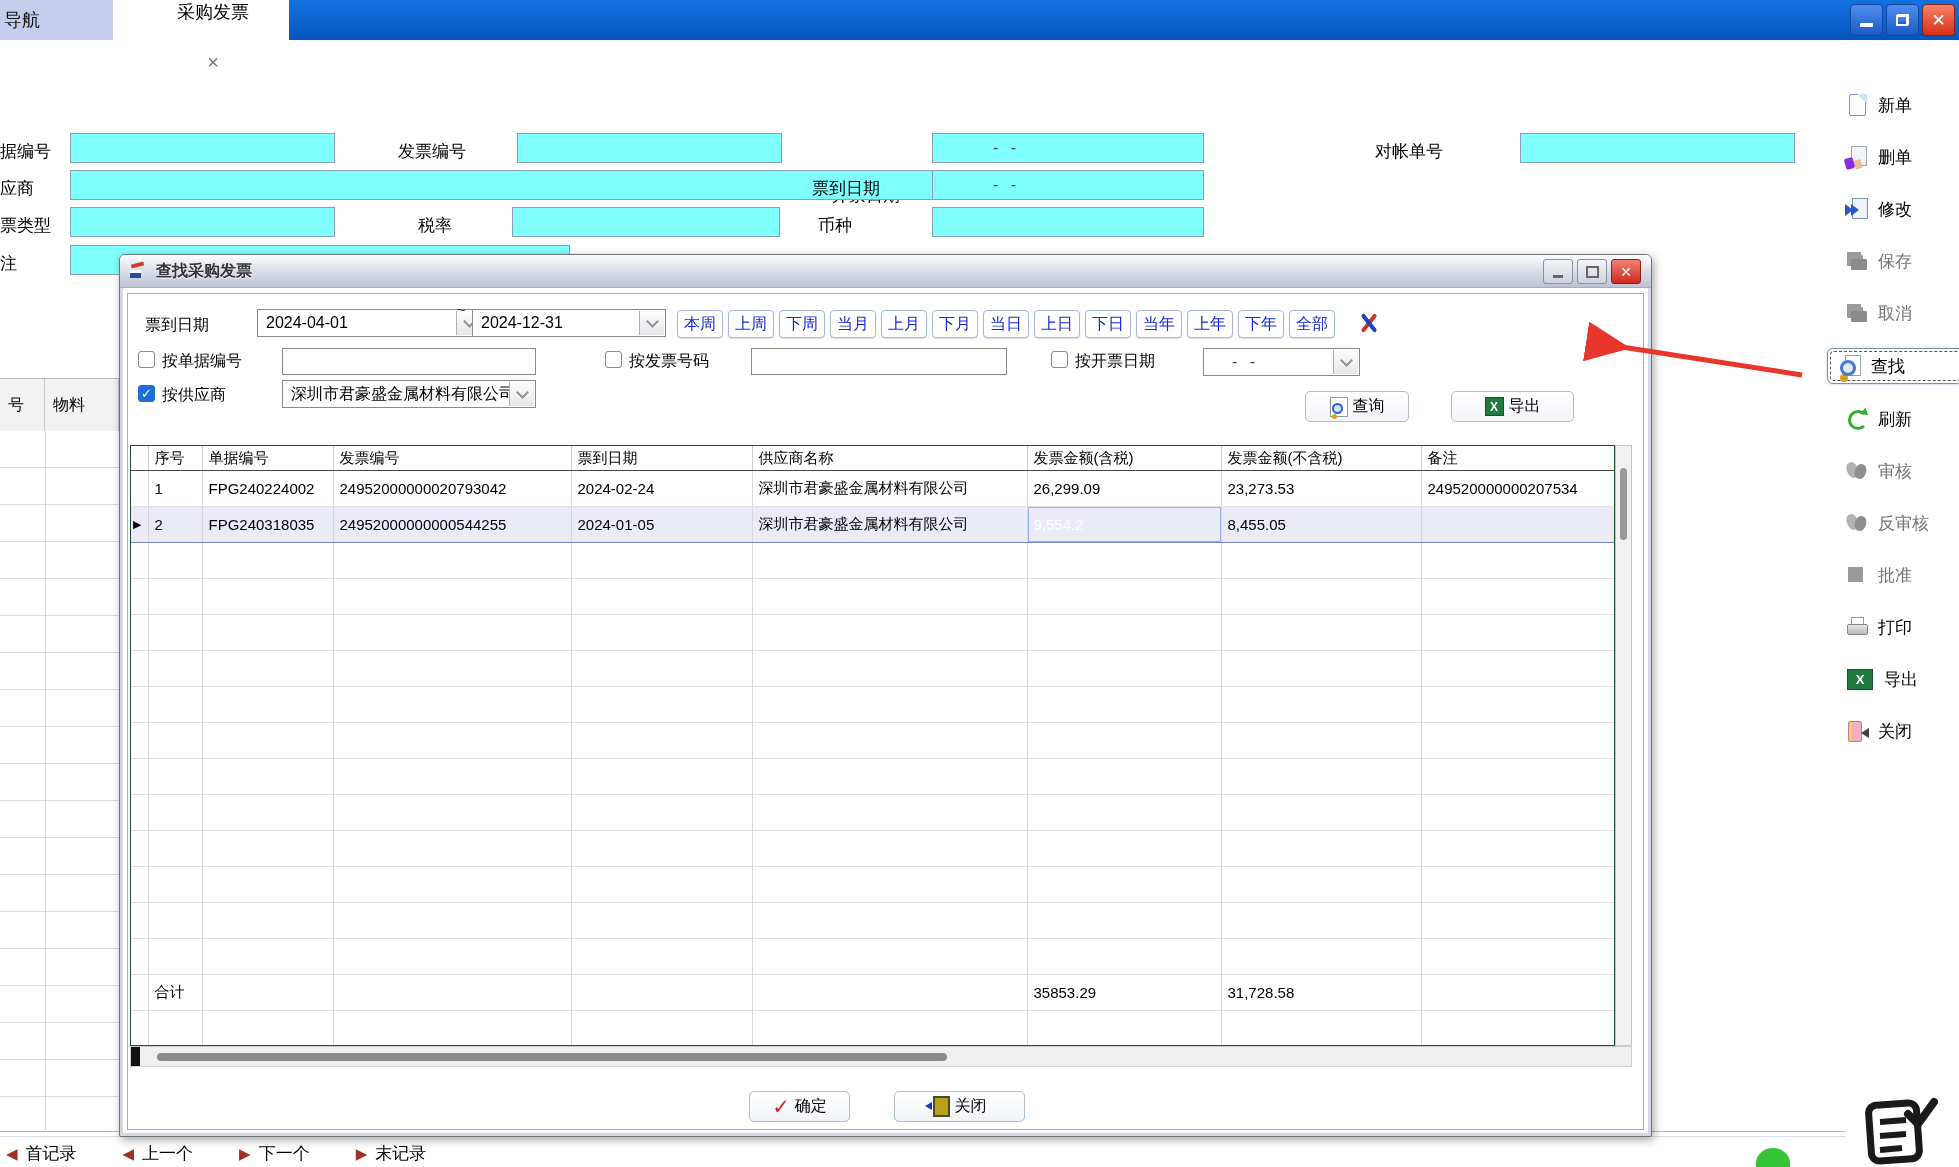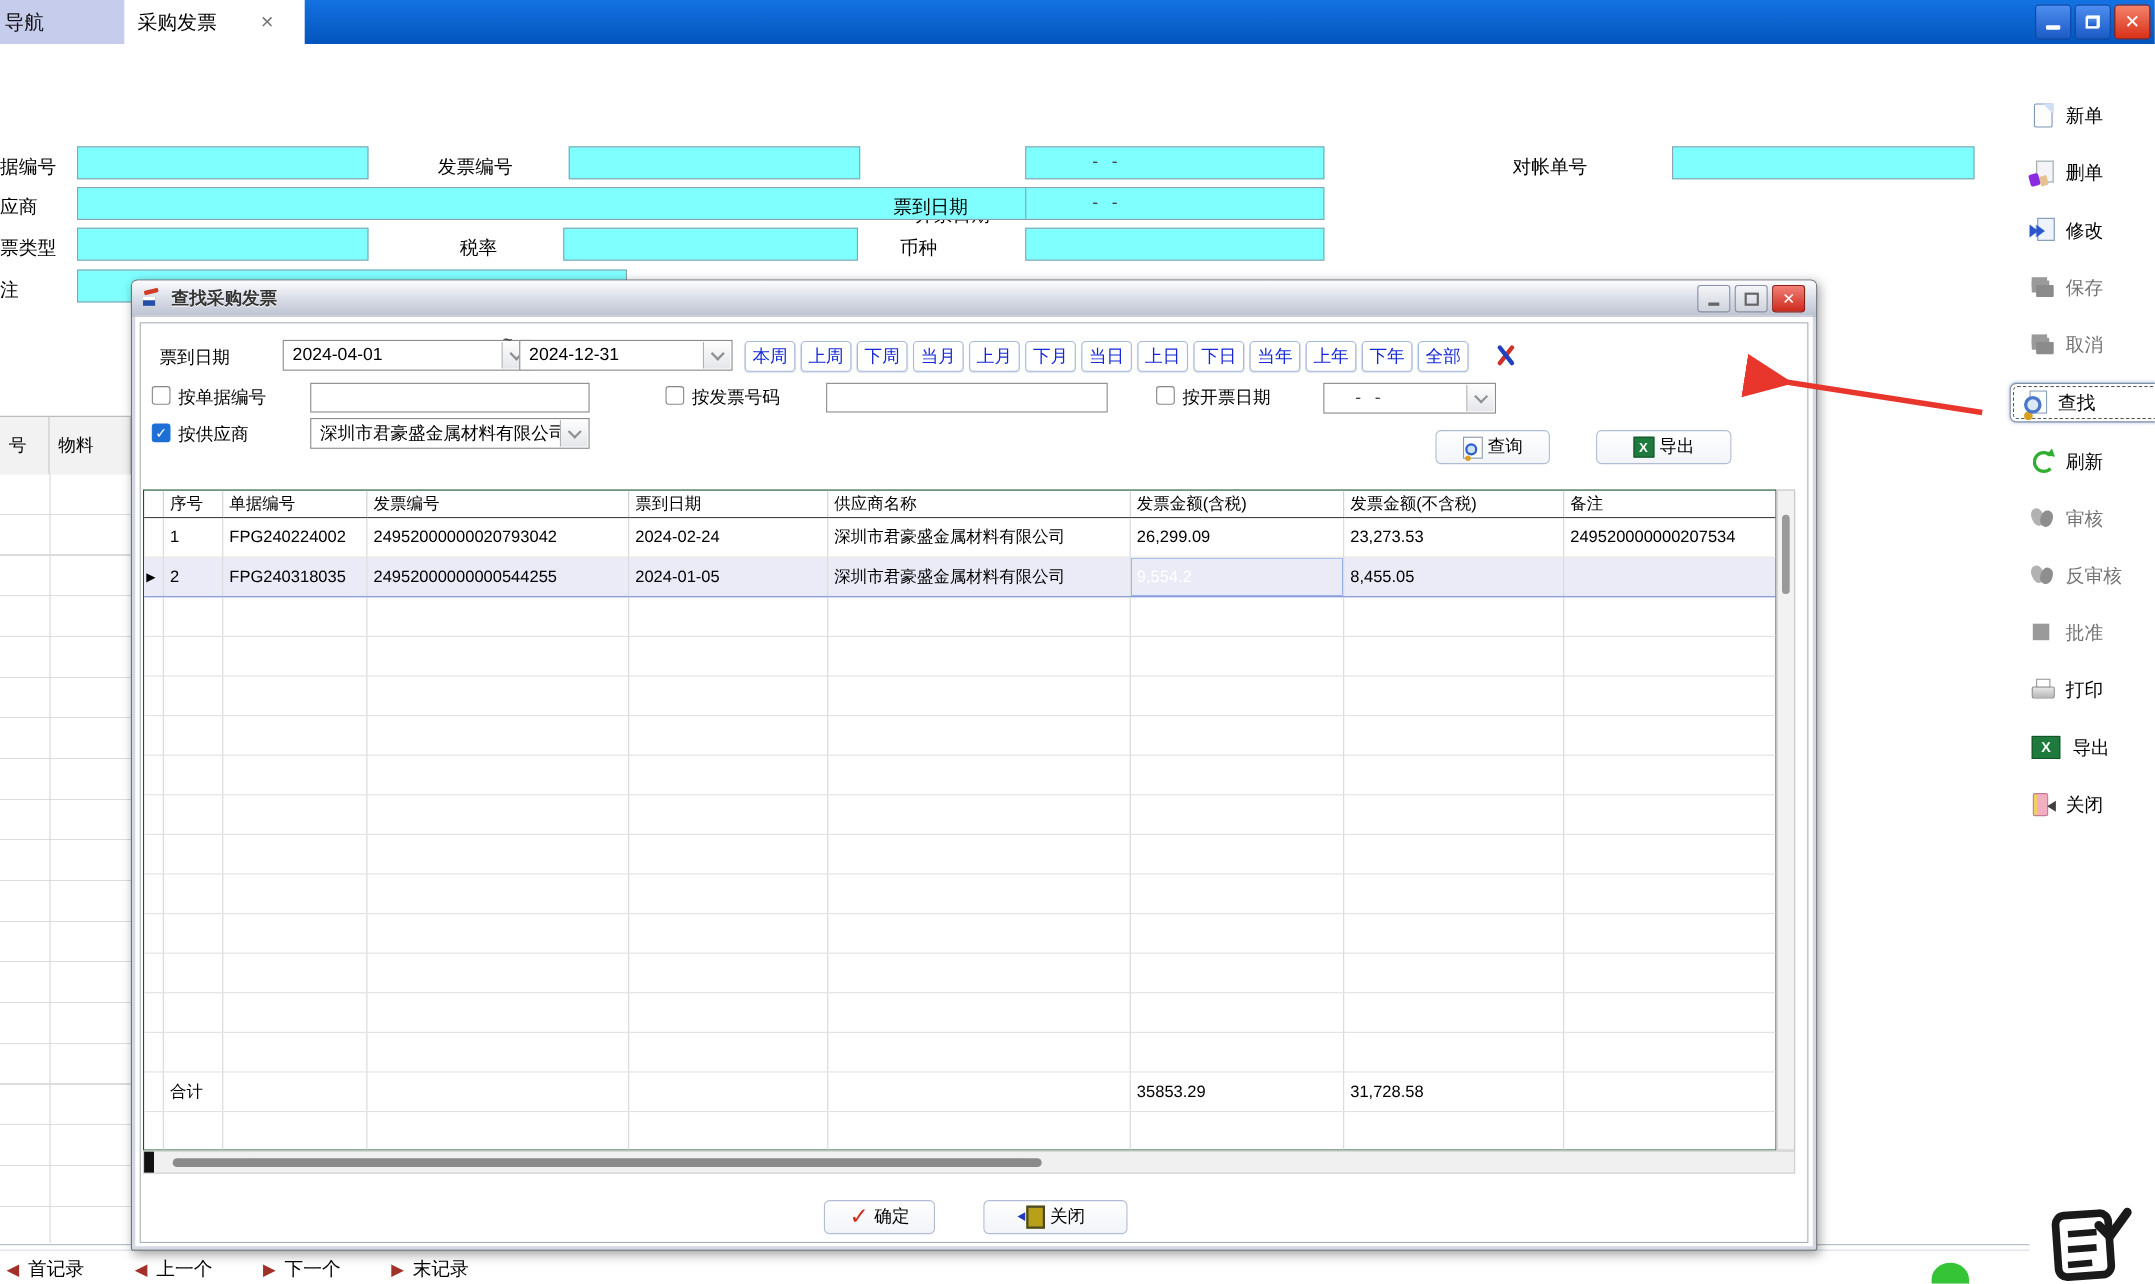--- a/index.html
+++ b/index.html
@@ -3,21 +3,21 @@
 <meta charset="utf-8">
 <style>
   html,body{margin:0;padding:0;background:#fff;}
   .screen{position:relative;width:1959px;height:1167px;overflow:hidden;background:#fff;
     font-family:"Liberation Sans","DejaVu Sans",sans-serif;color:#000;}
   
   .titlebar{position:absolute;left:0;top:0;width:1959px;height:40px;
     background:linear-gradient(#1372e2,#0455bd);z-index:4;}
   .tab{position:absolute;top:0;height:40px;display:flex;align-items:center;font-size:18px;}
   .tab-nav{left:0;width:110px;background:#c5ccec;padding-left:4px;color:#111;}
-  .tab-active{left:113px;width:152px;background:#fff;padding-left:12px;gap:40px;}
+  .tab-active{left:113px;width:152px;background:#fff;padding-left:24px;gap:28px;flex-direction:column;}
   .tab-close{color:#777;font-size:20px;line-height:20px;}
   .win-controls{position:absolute;right:4px;top:4px;display:flex;gap:3px;}
   .wbtn{width:31px;height:30px;border-radius:4px;display:flex;align-items:center;justify-content:center;
     border:1px solid #1246a0;background:linear-gradient(#4e8ef0,#1b5ac4);}
   .wbtn.close{background:linear-gradient(#f4836a,#d92f17);border-color:#8a2018;color:#fff;font-size:17px;font-weight:bold;}
   .wbtn .dash{width:13px;height:4px;background:#fff;border-radius:1px;margin-top:10px;}
   .restore-glyph{position:relative;width:13px;height:12px;}
   .restore-glyph::before{content:"";position:absolute;right:0;top:0;width:8px;height:7px;border:2px solid #fff;}
   .restore-glyph::after{content:"";position:absolute;left:0;bottom:0;width:8px;height:7px;border:2px solid #fff;background:linear-gradient(#4e8ef0,#1b5ac4);}
   

